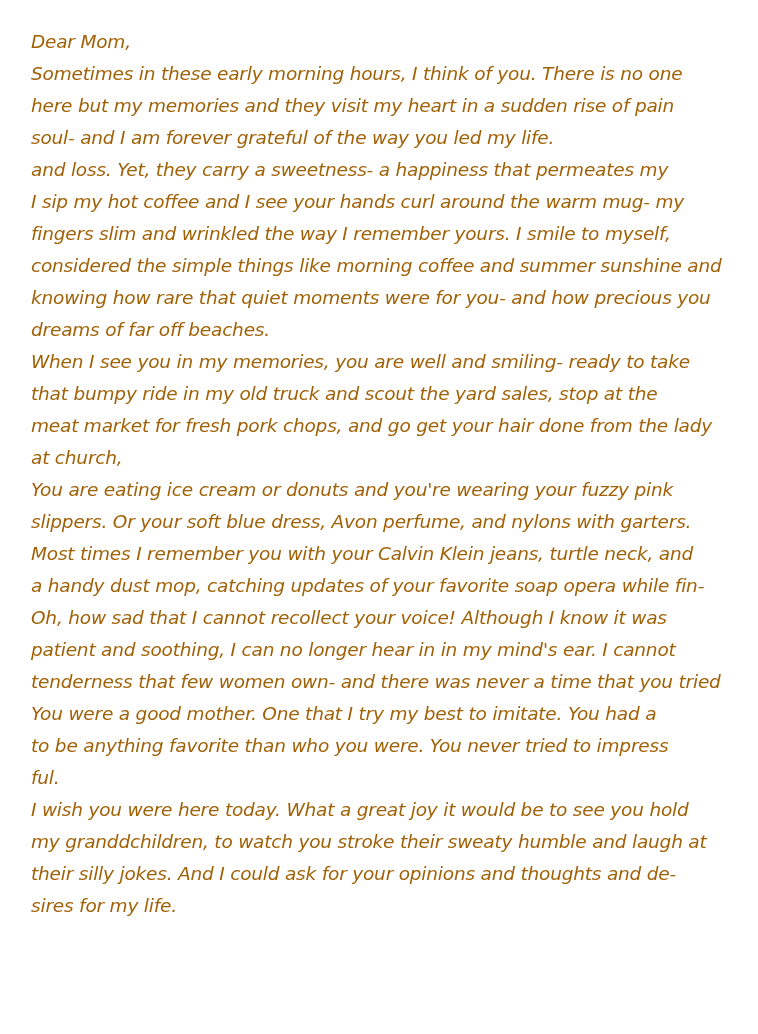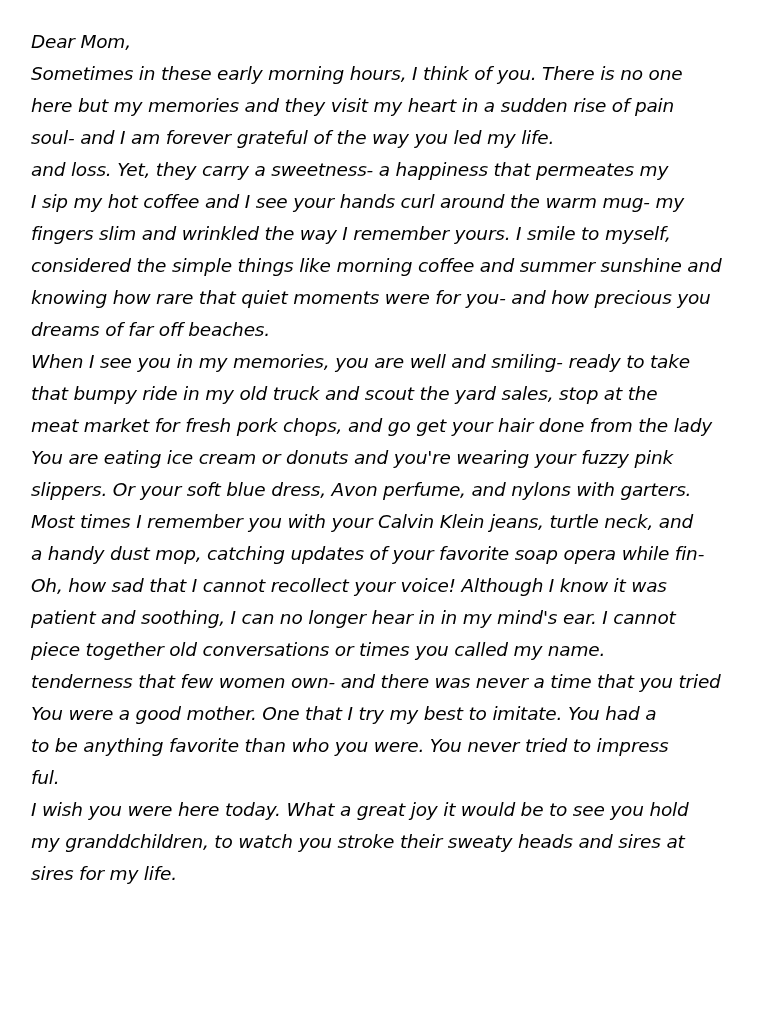--- a/index.html
+++ b/index.html
@@ -27,42 +27,43 @@
   }
   .line {
     white-space: nowrap;
     height: 32px;
   }
 </style>
 </head>
 <body style="background: rgb(255, 255, 255);">
 
 <div class="page">
-  <div class="letter-body" style="color: #000000;">
+  <div class="letter-body" style="color: #a16207;">
     <div class="line">Dear Mom,</div>
     <div class="line">Sometimes in these early morning hours, I think of you. There is no one</div>
     <div class="line">here but my memories and they visit my heart in a sudden rise of pain</div>
     <div class="line">soul- and I am forever grateful of the way you led my life.</div>
     <div class="line">and loss. Yet, they carry a sweetness- a happiness that permeates my</div>
     <div class="line">I sip my hot coffee and I see your hands curl around the warm mug- my</div>
     <div class="line">fingers slim and wrinkled the way I remember yours. I smile to myself,</div>
     <div class="line">considered the simple things like morning coffee and summer sunshine and</div>
     <div class="line">knowing how rare that quiet moments were for you- and how precious you</div>
     <div class="line">dreams of far off beaches.</div>
     <div class="line">When I see you in my memories, you are well and smiling- ready to take</div>
     <div class="line">that bumpy ride in my old truck and scout the yard sales, stop at the</div>
     <div class="line">meat market for fresh pork chops, and go get your hair done from the lady</div>
+    <div class="line">at church,</div>
     <div class="line">You are eating ice cream or donuts and you're wearing your fuzzy pink</div>
     <div class="line">slippers. Or your soft blue dress, Avon perfume, and nylons with garters.</div>
     <div class="line">Most times I remember you with your Calvin Klein jeans, turtle neck, and</div>
     <div class="line">a handy dust mop, catching updates of your favorite soap opera while fin-</div>
     <div class="line">Oh, how sad that I cannot recollect your voice! Although I know it was</div>
     <div class="line">patient and soothing, I can no longer hear in in my mind's ear. I cannot</div>
-    <div class="line">piece together old conversations or times you called my name.</div>
     <div class="line">tenderness that few women own- and there was never a time that you tried</div>
     <div class="line">You were a good mother. One that I try my best to imitate. You had a</div>
     <div class="line">to be anything favorite than who you were. You never tried to impress</div>
     <div class="line">ful.</div>
     <div class="line">I wish you were here today. What a great joy it would be to see you hold</div>
-    <div class="line">my granddchildren, to watch you stroke their sweaty heads and sires at</div>
+    <div class="line">my granddchildren, to watch you stroke their sweaty humble and laugh at</div>
+    <div class="line">their silly jokes. And I could ask for your opinions and thoughts and de-</div>
     <div class="line">sires for my life.</div>
   </div>
 </div>
 
 </body></html>

